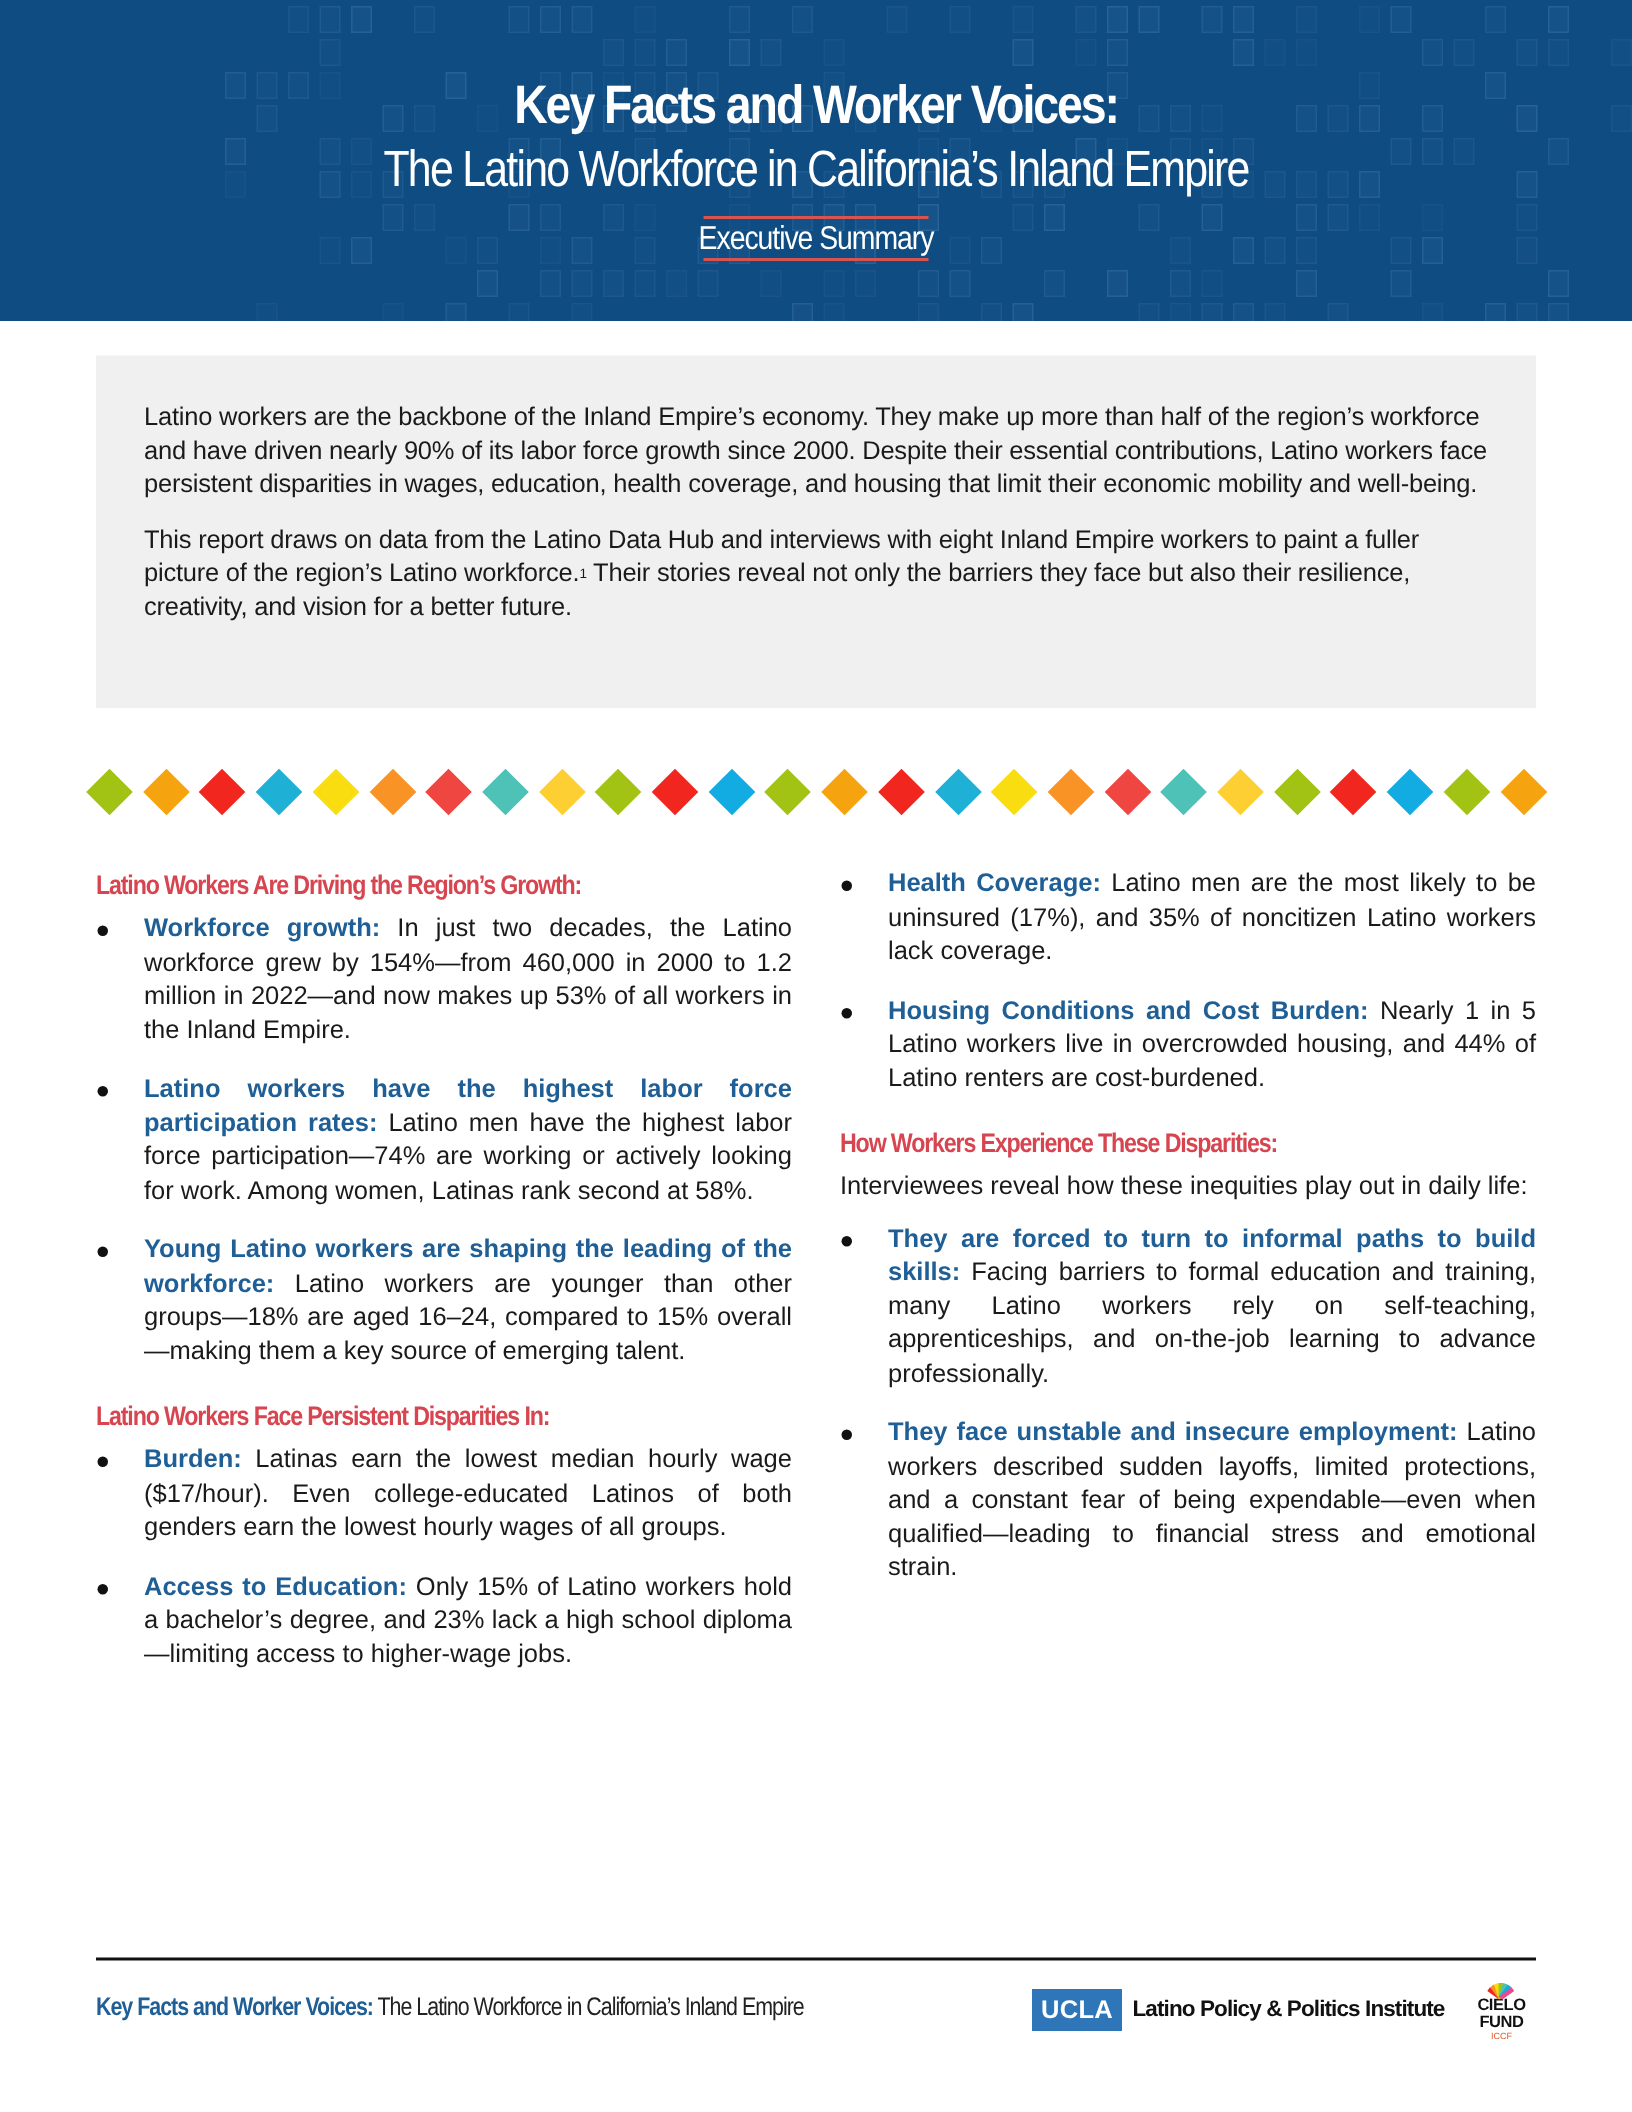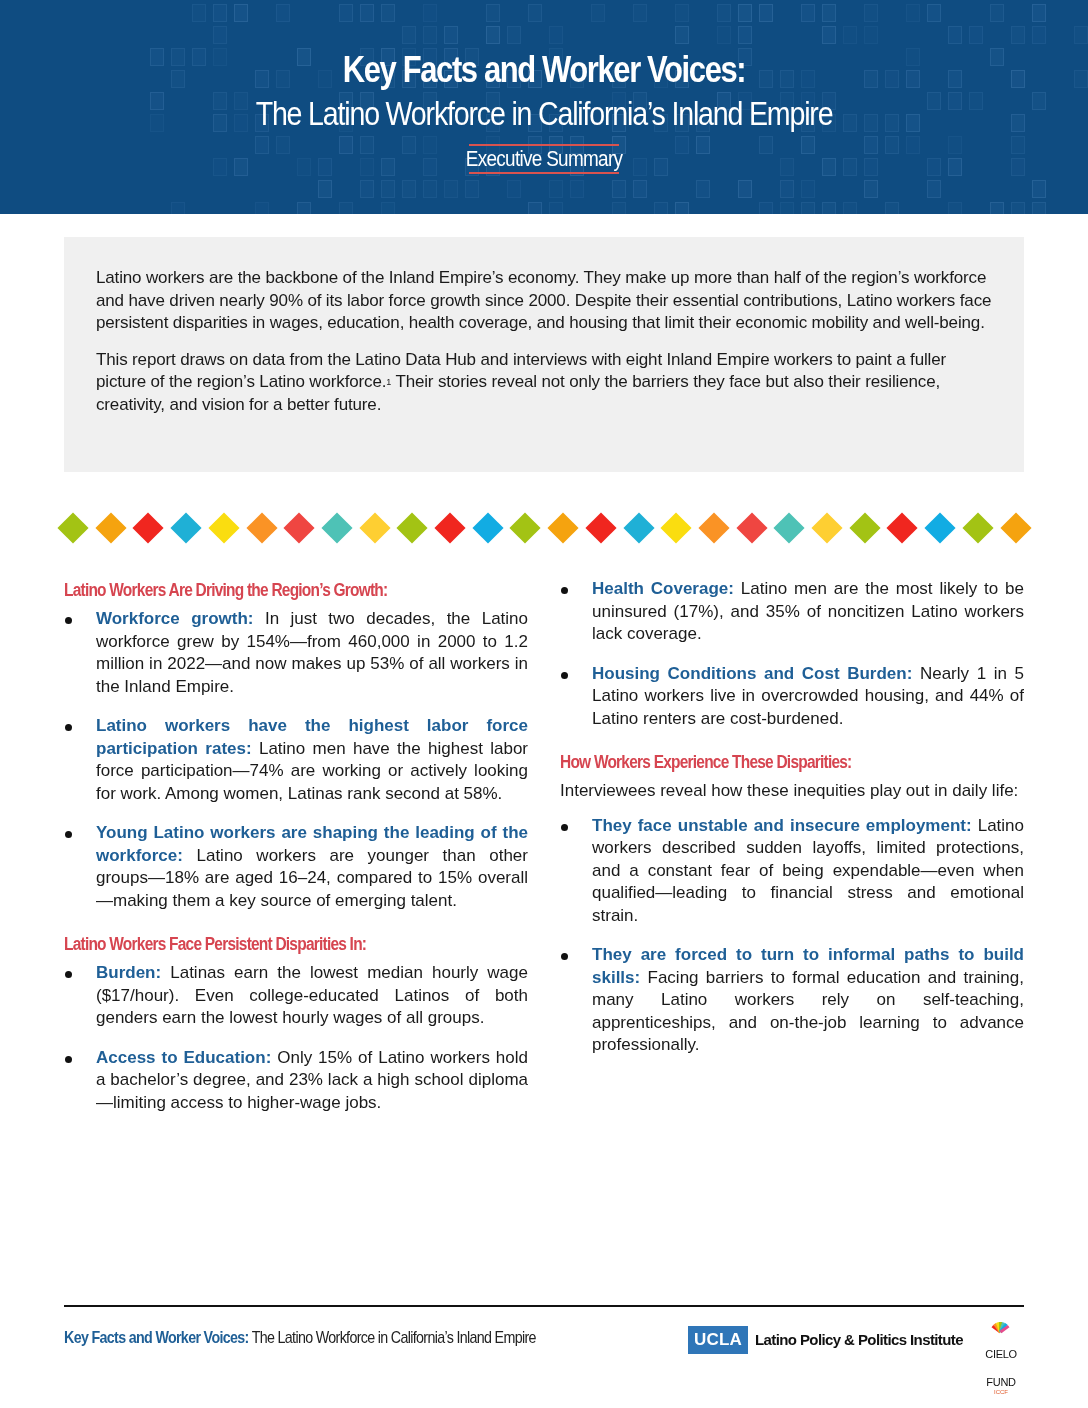--- a/index.html
+++ b/index.html
@@ -84,21 +84,21 @@
     background: #2f76b8; color: #fff; font-weight: 700; font-size: 17px;
     display: flex; align-items: center; justify-content: center; letter-spacing: 0.2px;
   }
   .lppi-label {
     position: absolute; left: 755px; top: 1331px; font-size: 15px; font-weight: 700;
     letter-spacing: -0.6px; color: #111; white-space: nowrap;
   }
   .cielo { position: absolute; left: 978px; top: 1318px; width: 46px; height: 50px; text-align: center; }
   .cielo .rays { position: relative; height: 14px; }
   .cielo .rays span { position: absolute; bottom: 0; width: 3px; height: 10px; transform-origin: bottom center; }
-  .cielo-text { font-size: 11px; font-weight: 400; line-height: 11px; color: #111; letter-spacing: -0.3px; margin-top: 17px; }
+  .cielo-text { font-size: 11px; font-weight: 700; line-height: 11px; color: #111; letter-spacing: -0.3px; }
   .cielo-sub { font-size: 6px; color: #e05a2a; line-height: 8px; }
 </style>
 </head>
 <body>
 
 <div class="header">
   <div class="pattern" id="pattern">
       <span style="left: 192px; top: 4px; opacity: 0.47;"></span>
       <span style="left: 213px; top: 4px; opacity: 0.65;"></span>
       <span style="left: 234px; top: 4px; opacity: 0.92;"></span>
@@ -355,22 +355,22 @@
 </div>
 
 <div class="col col-right">
   <ul class="bullet-list">
     <li class="bullet"><span class="lead">Health Coverage:</span><span> Latino men are the most likely to be uninsured (17%), and 35% of noncitizen Latino workers lack coverage.</span></li>
     <li class="bullet"><span class="lead">Housing Conditions and Cost Burden:</span><span> Nearly 1 in 5 Latino workers live in overcrowded housing, and 44% of Latino renters are cost-burdened.</span></li>
   </ul>
   <div class="section-heading" style="margin-top:20px;">How Workers Experience These Disparities:</div>
   <p class="plain-p">Interviewees reveal how these inequities play out in daily life:</p>
   <ul class="bullet-list">
+    <li class="bullet"><span class="lead">They are forced to turn to informal paths to build skills:</span><span> Facing barriers to formal education and training, many Latino workers rely on self-teaching, apprenticeships, and on-the-job learning to advance professionally.</span></li>
     <li class="bullet"><span class="lead">They face unstable and insecure employment:</span><span> Latino workers described sudden layoffs, limited protections, and a constant fear of being expendable—even when qualified—leading to financial stress and emotional strain.</span></li>
-    <li class="bullet"><span class="lead">They are forced to turn to informal paths to build skills:</span><span> Facing barriers to formal education and training, many Latino workers rely on self-teaching, apprenticeships, and on-the-job learning to advance professionally.</span></li>
   </ul>
 </div>
 
 <div class="footer-rule"></div>
 <div class="footer-title">
   <span class="bold">Key Facts and Worker Voices:</span><span class="rest"> The Latino Workforce in California’s Inland Empire</span>
 </div>
 <div class="ucla-box">UCLA</div>
 <div class="lppi-label">Latino Policy &amp; Politics Institute</div>
 <div class="cielo">

